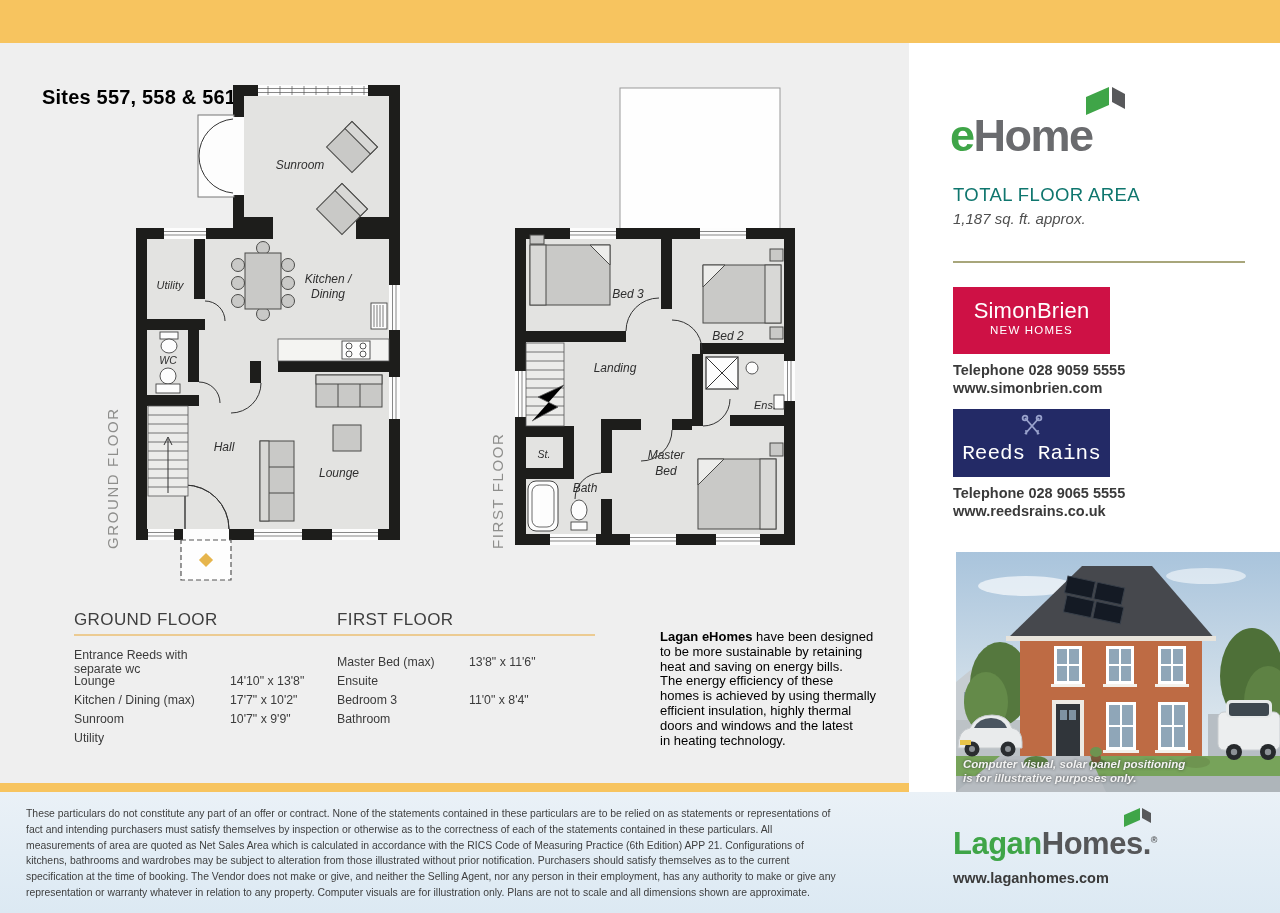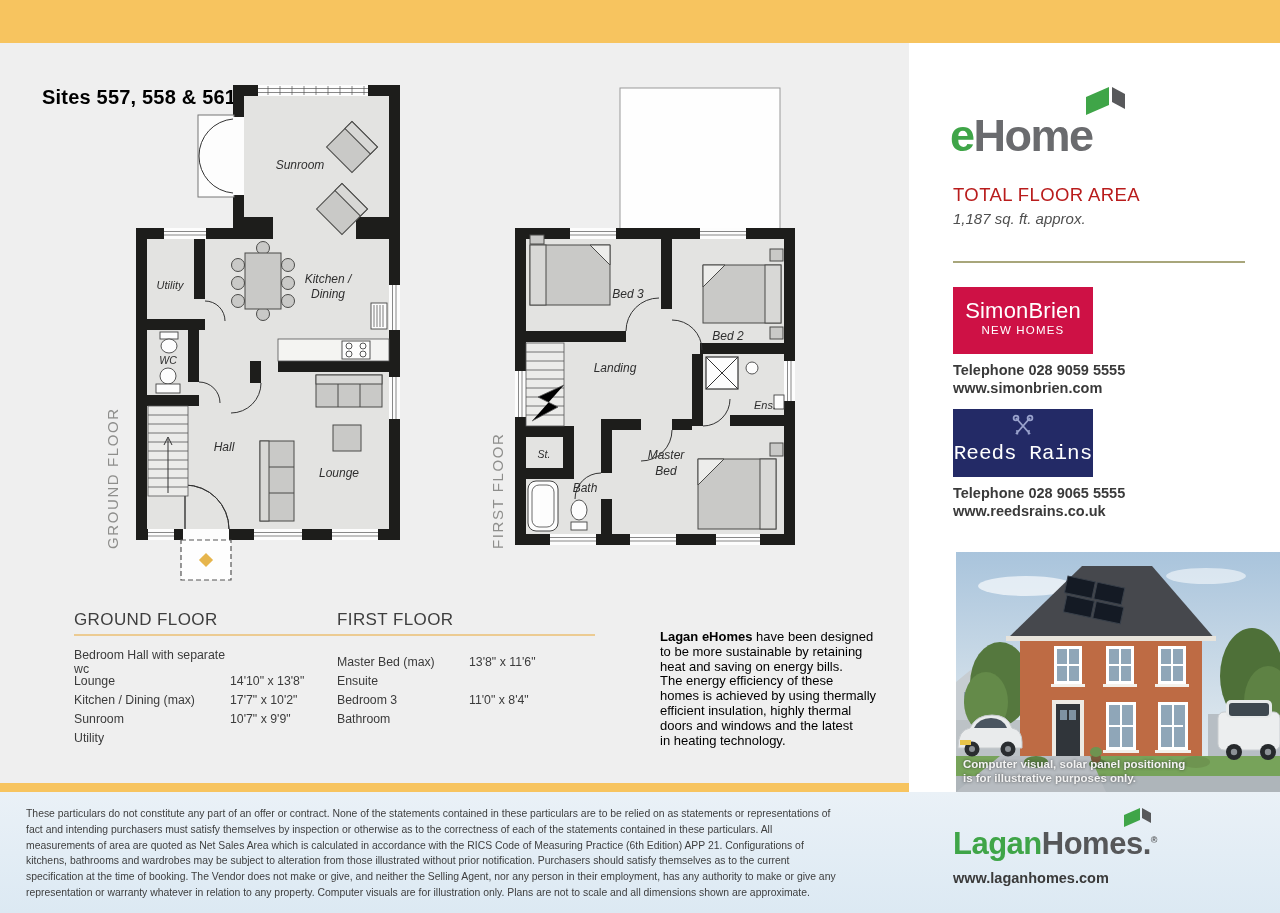--- a/index.html
+++ b/index.html
@@ -22,31 +22,31 @@
   .tbl .lbl{flex:0 0 auto;}
   .tbl .val{flex:0 0 auto;}
   .tbl-g .lbl{width:156px;}
   .tbl-f .lbl{width:132px;}
   .eco{left:660px;top:630px;width:218px;font-size:13px;line-height:14.8px;color:#000000;white-space:pre-line;}
   .eco b{font-weight:bold;}
   .disclaimer{left:26px;top:806px;width:812px;font-size:10.4px;line-height:1.52;color:#3E3E3E;}
   .ehome-text{left:950px;top:110px;font-size:45px;font-weight:bold;letter-spacing:-1.5px;}
   .ehome-text .e{color:#3FA548;}
   .ehome-text .home{color:#6A6B6E;}
-  .tfa-label{left:953px;top:184px;font-size:18.5px;color:#b91c1c;letter-spacing:.4px;}
+  .tfa-label{left:953px;top:184px;font-size:18.5px;color:#0f766e;letter-spacing:.4px;}
   .tfa-value{left:953px;top:210px;font-size:15px;font-style:italic;color:#4F4F4F;}
   .rule{left:953px;top:261px;width:292px;height:2px;background:#A8A67B;}
-  .agent-card{width:140px;text-align:center;color:#fff;}
+  .agent-card{width:157px;text-align:center;color:#fff;}
   .sb-card{left:953px;top:287px;height:67px;background:#CE1145;}
   .sb-name{font-size:22px;margin-top:11px;letter-spacing:.2px;}
   .sb-sub{font-size:11.5px;letter-spacing:1.2px;margin-top:0;}
   .rr-card{left:953px;top:409px;height:68px;background:#232A66;}
   .rr-name{font-family:Liberation Mono, monospace;font-size:21px;margin-top:0;}
   .contact{font-size:14.5px;font-weight:bold;color:#3A3A3A;}
-  .photo-caption{left:963px;top:757px;width:300px;font-size:11.5px;font-weight:600;color:#F3F3F3;line-height:1.25;white-space:pre-line;text-shadow:0 0 3px rgba(40,40,40,.8);}
+  .photo-caption{left:963px;top:757px;width:300px;font-size:11.5px;font-style:italic;font-weight:600;color:#F3F3F3;line-height:1.25;white-space:pre-line;text-shadow:0 0 3px rgba(40,40,40,.8);}
   .lagan-text{left:953px;top:826px;font-size:31px;font-weight:bold;letter-spacing:-.5px;}
   .lagan-text .lagan{color:#3FA548;}
   .lagan-text .homes{color:#565759;}
   .lagan-text .reg{font-size:9px;color:#565759;vertical-align:super;}
   .lagan-web{left:953px;top:870px;}
 </style>
 </head>
 <body>
 
 <div class="page">
@@ -274,21 +274,21 @@
     <text x="188" y="374" font-size="12" text-anchor="middle">Master</text>
     <text x="188" y="390" font-size="12" text-anchor="middle">Bed</text>
   </svg>
 
   <div class="abs tbl-head" style="left:74px;top:610px;">GROUND FLOOR</div>
   <div class="abs tbl-head" style="left:337px;top:610px;">FIRST FLOOR</div>
   <div class="abs tbl-underline"></div>
 
   <div class="abs tbl tbl-g" style="left:74px;top:652px;width:260px;">
     <div class="row">
-        <span class="lbl">Bedroom Hall with separate wc</span>
+        <span class="lbl">Entrance Reeds with separate wc</span>
         <span class="val"></span>
       </div>
     <div class="row">
         <span class="lbl">Lounge</span>
         <span class="val">14'10" x 13'8"</span>
       </div>
     <div class="row">
         <span class="lbl">Kitchen / Dining (max)</span>
         <span class="val">17'7" x 10'2"</span>
       </div>

